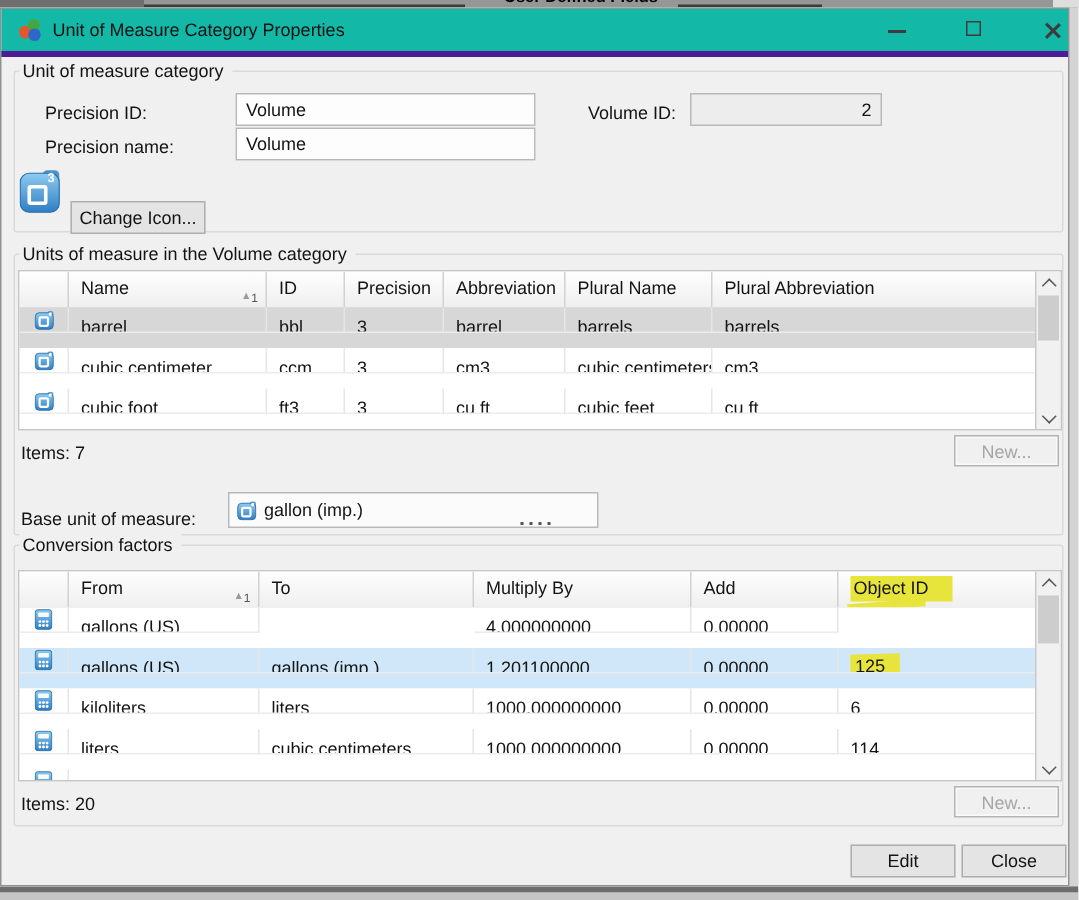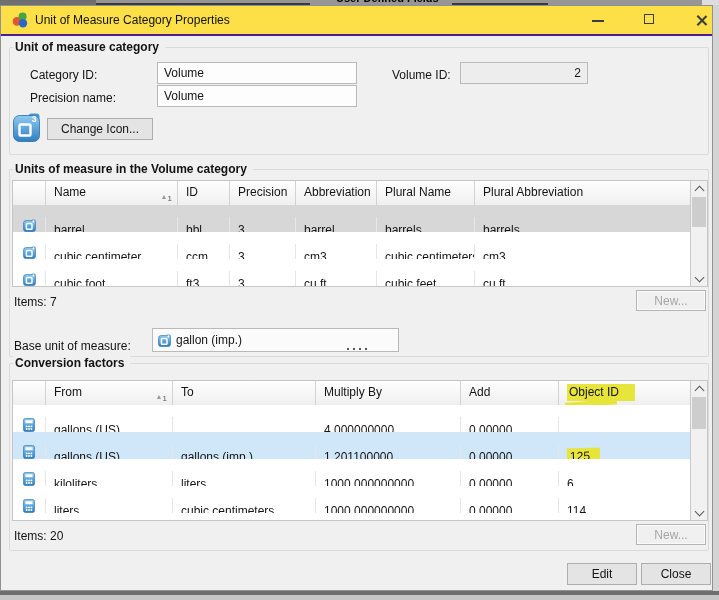--- a/index.html
+++ b/index.html
@@ -11,53 +11,53 @@
   .ts-a{position:absolute;left:96px;top:3px;width:214px;height:2px;background:#3a3a3a}
   .ts-b{position:absolute;left:452px;top:3px;width:96px;height:2px;background:#3a3a3a}
   .ts-r{position:absolute;left:702px;top:0;width:17px;height:5px;background:#dedede}
   .ts-text{position:absolute;left:336px;top:-8px;font-size:11px;font-weight:700;color:#000;white-space:nowrap}
   .right-strip{position:absolute;left:713px;top:5px;width:6px;height:586px;background:#d4d4d4}
   .bottom-dark{position:absolute;left:0;top:591px;width:719px;height:4px;background:#6e6e6e}
   .bottom-light{position:absolute;left:0;top:595px;width:719px;height:5px;background:#c6c6c6}
 
   .dialog{position:absolute;left:0;top:5px;width:713px;height:586px;background:#f0f0f0;
           border:1px solid #919191;box-sizing:border-box}
-  .titlebar{position:absolute;left:0;top:0;width:711px;height:28px;background:#fde047;border-bottom:2px solid #4c1d95}
+  .titlebar{position:absolute;left:0;top:0;width:711px;height:28px;background:#14b8a6;border-bottom:4px solid #4c1d95}
   .title{position:absolute;left:34px;top:7px;color:#111}
   .wc{position:absolute;top:0;width:34px;height:28px}
   .wc-min{left:580px}.wc-max{left:632px}.wc-close{left:684px}
   .g-min{position:absolute;left:11px;top:14px;width:12px;height:2px;background:#3c3c3c}
   .g-max{position:absolute;left:11px;top:8px;width:10px;height:10px;border:1.5px solid #3c3c3c;box-sizing:border-box}
   .g-close{position:absolute;left:10px;top:8px;width:13px;height:13px}
   .g-close::before,.g-close::after{content:"";position:absolute;left:6px;top:0;width:1.6px;height:13px;background:#3c3c3c}
   .g-close::before{transform:rotate(45deg)}.g-close::after{transform:rotate(-45deg)}
 
   .grp{position:absolute;left:8px;width:700px;border:1px solid #dadada;border-radius:2px;box-sizing:border-box}
-  .grp-caption{position:absolute;left:3px;top:-8px;background:#f0f0f0;padding:0 6px 0 2px;font-weight:700;color:#131313;white-space:nowrap}
+  .grp-caption{position:absolute;left:3px;top:-8px;background:#f0f0f0;padding:0 6px 0 2px;font-weight:400;color:#131313;white-space:nowrap}
   .g1{top:41px;height:108px}
   .g2{top:163px;height:188px}
   .g3{top:357px;height:188px}
 
   .lbl{position:absolute;color:#131313;white-space:nowrap}
   .fld{position:absolute;height:22px;border:1px solid #b9b9b9;background:#fdfdfd;padding:0 6px;
        font:12px "Liberation Sans","DejaVu Sans",sans-serif;color:#141414;box-sizing:border-box;outline:none}
   .fld.ro{background:#ededed;text-align:right}
 
   .btn{position:absolute;background:#e4e4e4;border:1px solid #aeaeae;color:#141414;text-align:center;
        font:12px "Liberation Sans","DejaVu Sans",sans-serif;box-sizing:border-box;padding:0;line-height:20px}
   .btn.disabled{background:#f0f0f0;border-color:#b5b5b5;color:#a6a6a6;box-shadow:inset 0 0 0 1px #fafafa}
 
   .tbl{position:absolute;left:2px;width:696px;background:#fff;border:1px solid #c6c6c6;box-sizing:border-box;overflow:hidden}
   .thead{position:absolute;left:0;top:0;width:677px;height:24px;background:linear-gradient(#fefefe,#efefef);border-bottom:1px solid #c9c9c9}
   .th{position:absolute;top:0;height:24px;line-height:23px;padding-left:8px;border-right:1px solid #d2d2d2;
       box-sizing:border-box;color:#141414;white-space:nowrap;overflow:hidden}
   .row{position:absolute;left:0;width:677px;height:27px;background:#fff}
   .row.sel-gray{background:#d7d7d7}
   .row.sel-blue{background:#cfe7f8}
-  .cell{position:absolute;top:12px;height:17px;line-height:26px;padding-left:8px;border-right:1px solid #e6e6e6;
+  .cell{position:absolute;top:0;height:17px;line-height:26px;padding-left:8px;border-right:1px solid #e6e6e6;
         border-bottom:1px solid #ececec;box-sizing:border-box;white-space:nowrap;overflow:hidden}
   .icell{display:flex;align-items:center;justify-content:center;padding:0}
   .sort{position:absolute;right:5px;top:3px}
   .sort .tri{font-size:7px;color:#9a9a9a}
   .sort .num{font-size:8px;color:#555;vertical-align:-2px}
 
   .sbar{position:absolute;top:0;right:0;width:17px;bottom:0;background:#f1f1f1;border-left:1px solid #c9c9c9;box-sizing:border-box}
   .sb-btn{position:absolute;left:0;width:16px;height:15px}
   .sb-up{top:0}.sb-down{bottom:0}
   .chev{width:6px;height:6px;border-left:1.5px solid #585858;border-top:1.5px solid #585858;margin:5px auto 0}
@@ -133,33 +133,33 @@
       <div class="wc wc-max">
           <div class="g-max"></div>
         </div>
       <div class="wc wc-close">
           <div class="g-close"></div>
         </div>
     </div>
 
     <div class="grp g1">
       <span class="grp-caption">Unit of measure category</span>
-      <span class="lbl" style="left:20px;top:20px">Category ID:</span>
+      <span class="lbl" style="left:20px;top:20px">Precision ID:</span>
       <input class="fld" style="left: 147px; top: 14px; width: 200px;" value="Volume">
       <span class="lbl" style="left:382px;top:20px">Volume ID:</span>
       <input class="fld ro" style="left: 450px; top: 14px; width: 128px;" value="2">
       <span class="lbl" style="left:20px;top:43px">Precision name:</span>
       <input class="fld" style="left: 147px; top: 37px; width: 200px;" value="Volume">
       <svg class="vol-icon" style="left:3px;top:65px" width="28" height="29" viewBox="0 0 28 29">
         <rect x="15.5" y="0.5" width="11" height="10" rx="3" fill="#4d94cb"></rect>
         <rect x="0.5" y="2.5" width="26" height="26" rx="6" fill="url(#gBlue)" stroke="#2a6ea8" stroke-width="0.8"></rect>
         <rect x="6.5" y="11.5" width="11" height="11" rx="1" fill="none" stroke="#ffffff" stroke-width="2.4"></rect>
         <text x="21" y="8.6" text-anchor="middle" font-size="8.5" font-weight="bold" fill="#ffffff" font-family="Liberation Sans, DejaVu Sans, sans-serif">3</text>
       </svg>
-      <button class="btn" style="left:37px;top:70px;width:106px;height:22px">Change Icon...</button>
+      <button class="btn" style="left:37px;top:86px;width:90px;height:22px">Change Icon...</button>
     </div>
 
     <div class="grp g2">
       <span class="grp-caption">Units of measure in the Volume category</span>
 
       <div class="tbl" style="top:10px;height:107px">
         <div class="thead">
           <div class="th icell" style="left:0;width:33px"></div>
           <div class="th" style="left:33px;width:132px">
             <span>Name</span>

